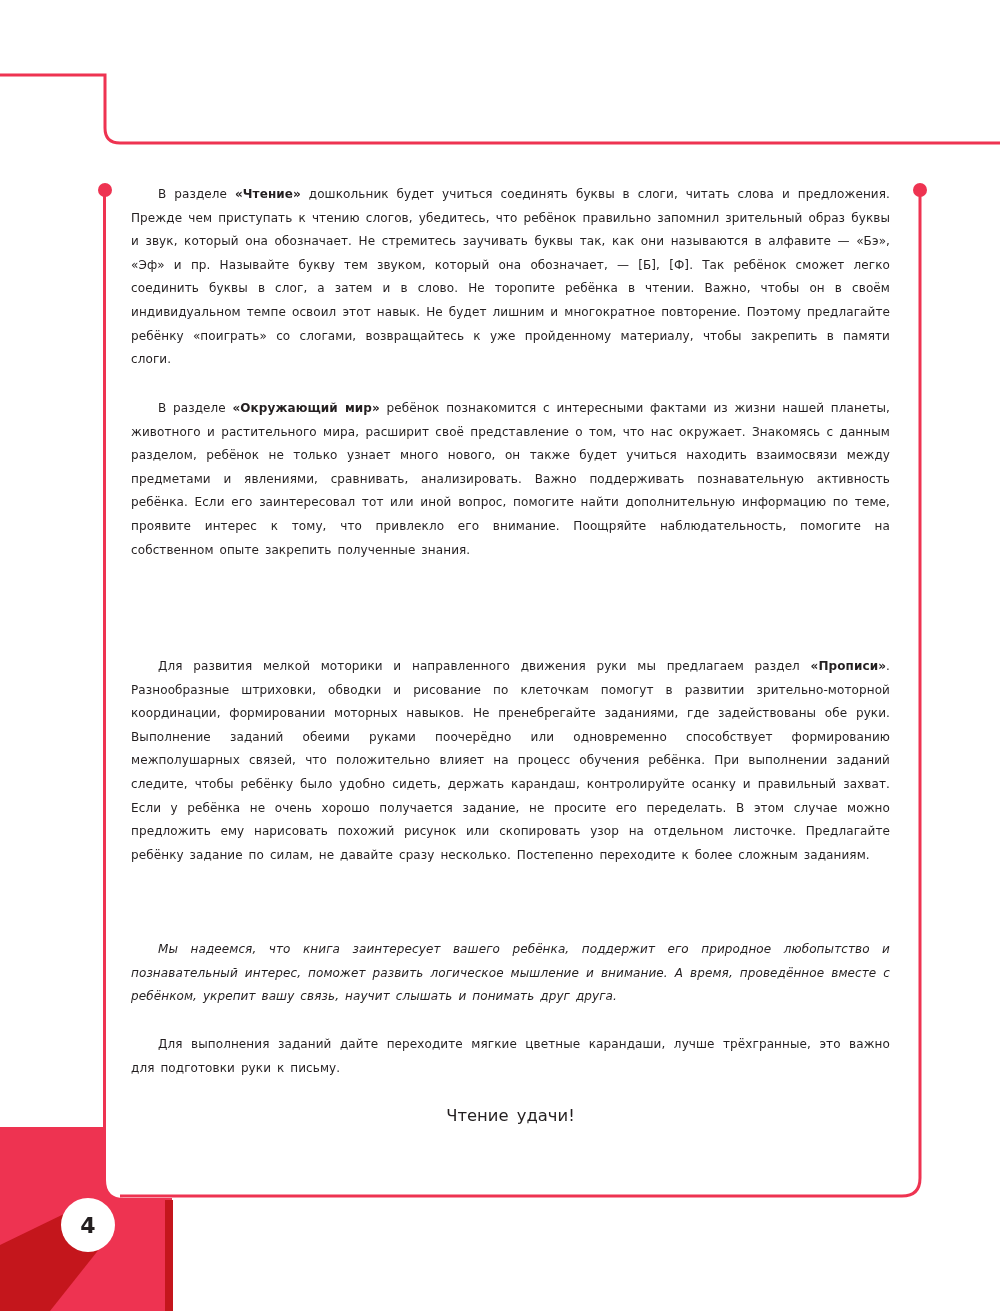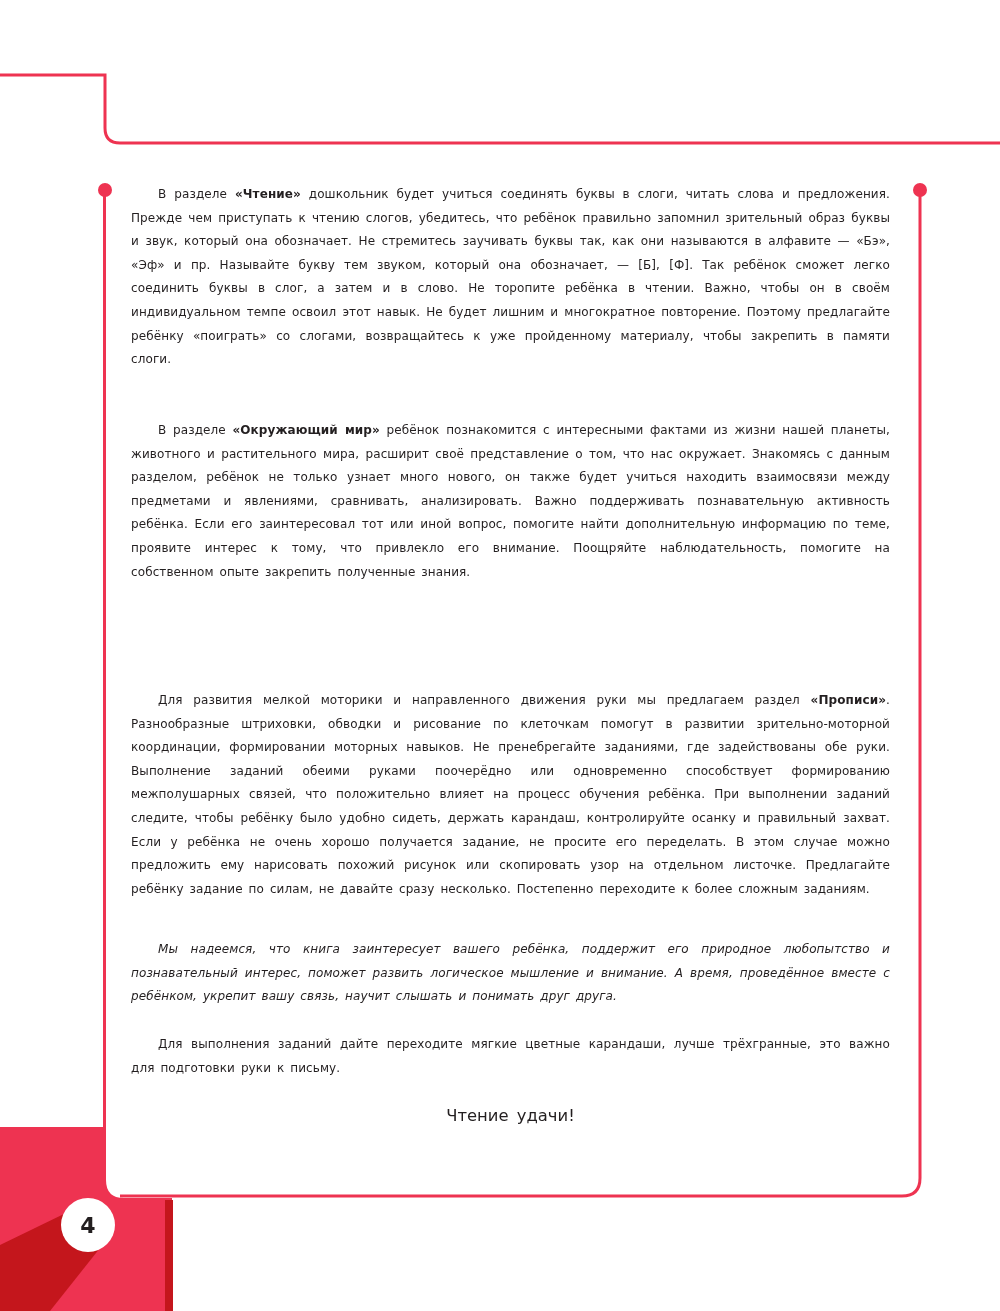--- a/index.html
+++ b/index.html
@@ -16,22 +16,22 @@
       width: 759px;
       font-size: 12px;
       line-height: 23.6px;
       text-align: justify;
       letter-spacing: 0.1px;
       word-spacing: 2px;
     }
     .text-block p { margin: 0; text-indent: 27px; }
     .text-block b { font-weight: bold; }
     #para1 { top: 183px; }
-    #para2 { top: 419px; }
-    #para3 { top: 689px; }
+    #para2 { top: 397px; }
+    #para3 { top: 655px; }
     #para4 { top: 938px; font-style: italic; }
     #para5 { top: 1033px; }
     .closing {
       position: absolute;
       top: 1104px;
       left: 131px;
       width: 759px;
       text-align: center;
       font-size: 16.4px;
       line-height: 23.6px;

